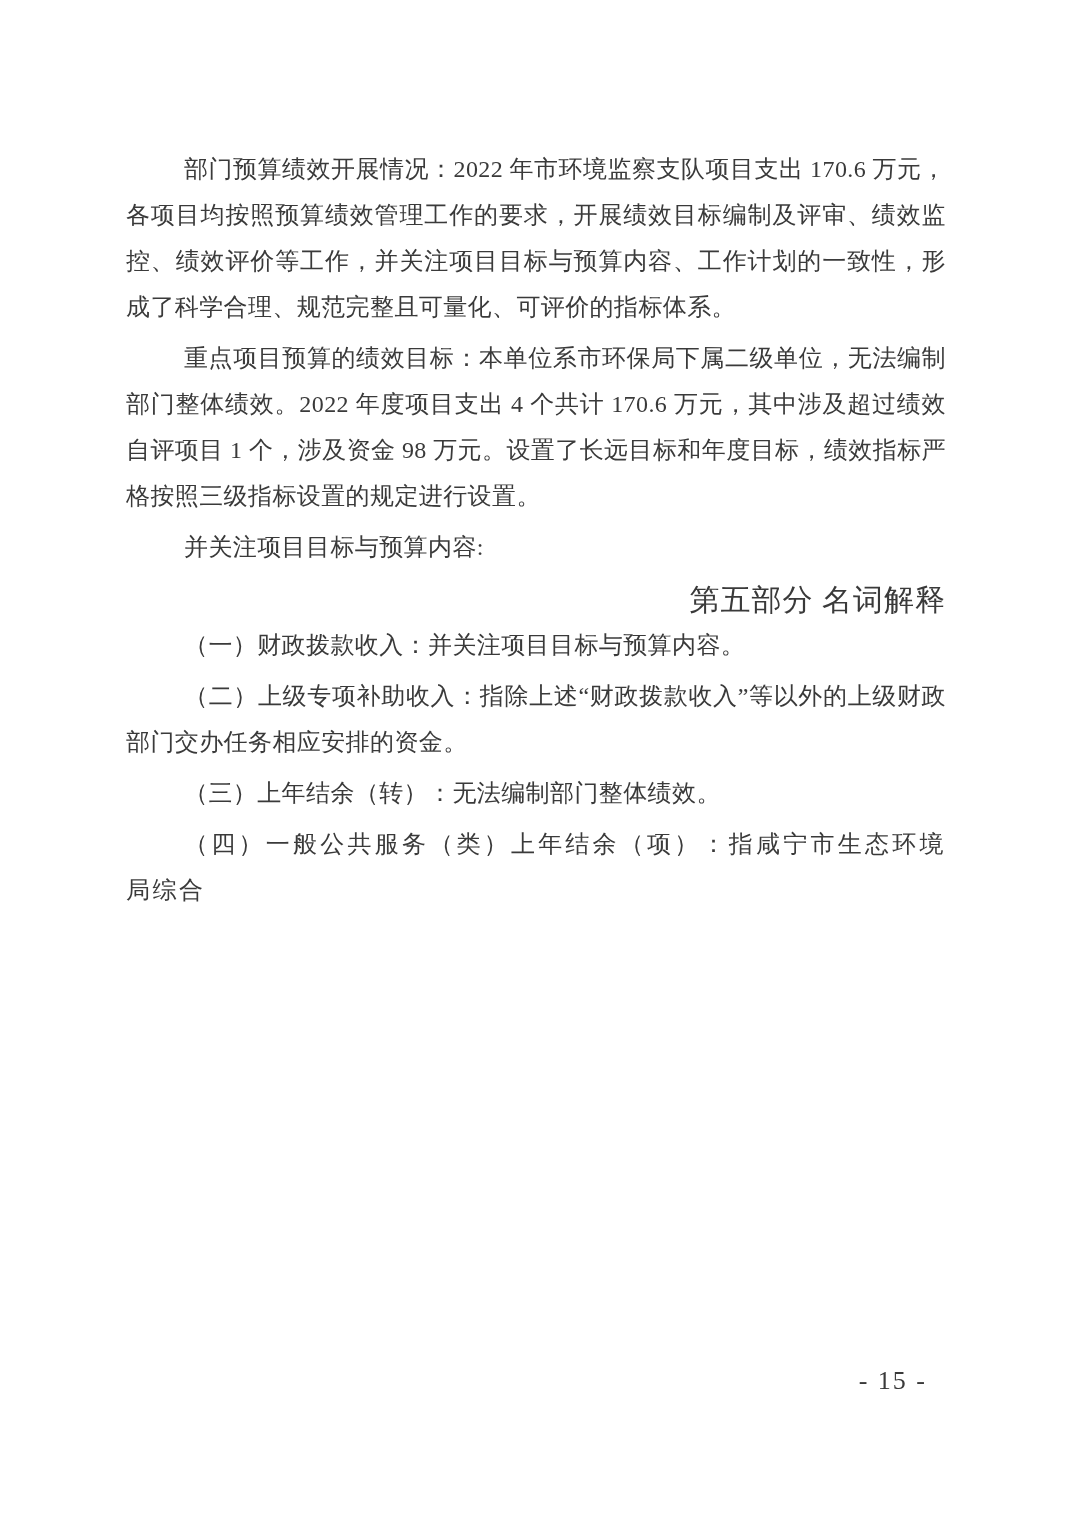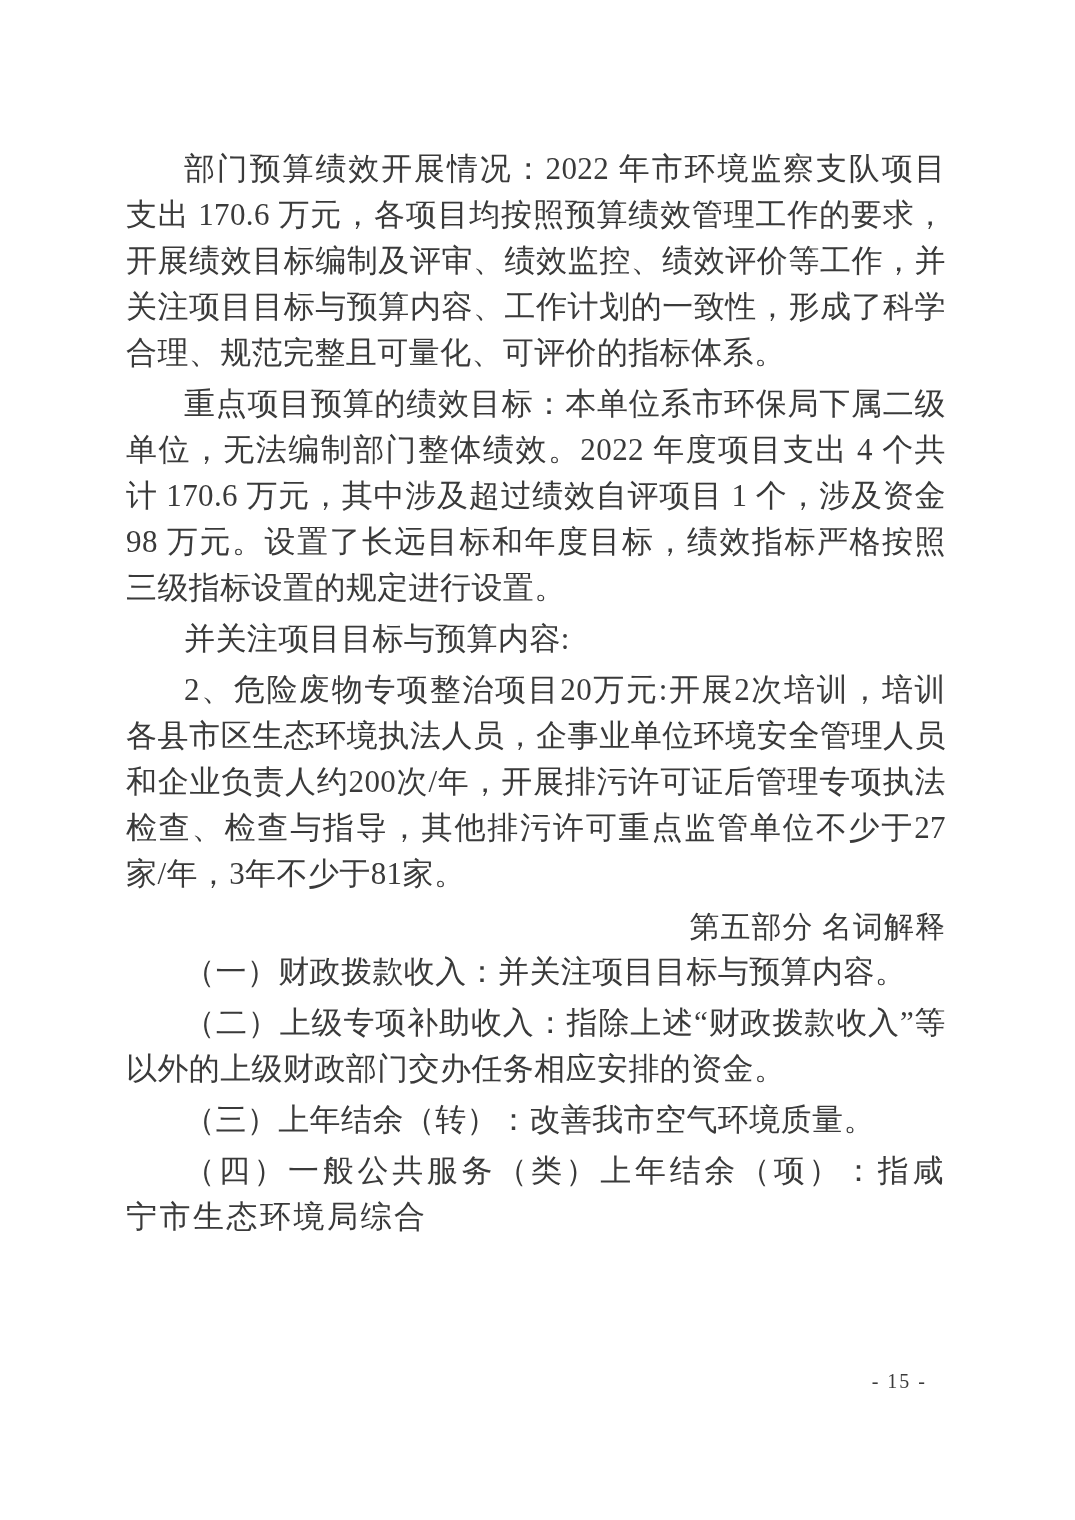--- a/index.html
+++ b/index.html
@@ -22,21 +22,21 @@
     color: #3a3a3a;
   }
   .doc-content {
     position: absolute;
     left: 126px;
     top: 146px;
     width: 820px;
   }
   .para {
     margin: 0 0 5px 0;
-    font-size: 31px;
+    font-size: 24px;
     line-height: 46px;
     text-align: justify;
     text-indent: 58px;
     letter-spacing: 0.4px;
     word-break: break-all;
   }
   .para.spread {
     letter-spacing: 2.5px;
   }
   .section-heading {
@@ -45,35 +45,34 @@
     line-height: 44px;
     font-weight: normal;
     text-align: right;
     text-indent: 0;
     letter-spacing: 1px;
   }
   .page-number {
     position: absolute;
     top: 1368px;
     right: 148px;
-    font-size: 20px;
+    font-size: 26px;
     line-height: 26px;
     color: #3a3a3a;
     letter-spacing: 2px;
   }
 </style>
 </head>
 <body>
 
 <div class="doc-page">
   <div class="doc-content">
     <p class="para">部门预算绩效开展情况：2022 年市环境监察支队项目支出 170.6 万元，各项目均按照预算绩效管理工作的要求，开展绩效目标编制及评审、绩效监控、绩效评价等工作，并关注项目目标与预算内容、工作计划的一致性，形成了科学合理、规范完整且可量化、可评价的指标体系。</p>
     <p class="para">重点项目预算的绩效目标：本单位系市环保局下属二级单位，无法编制部门整体绩效。2022 年度项目支出 4 个共计 170.6 万元，其中涉及超过绩效自评项目 1 个，涉及资金 98 万元。设置了长远目标和年度目标，绩效指标严格按照三级指标设置的规定进行设置。</p>
     <p class="para">并关注项目目标与预算内容:</p>
-    <p class="para">2、危险废物专项整治项目20万元:开展2次培训，培训各县市区生态环境执法人员，企事业单位环境安全管理人员和企业负责人约200次/年，开展排污许可证后管理专项执法检查、检查与指导，其他排污许可重点监管单位不少于27家/年，3年不少于81家。</p>
     <h2 class="section-heading">第五部分 名词解释</h2>
     <p class="para">（一）财政拨款收入：并关注项目目标与预算内容。</p>
     <p class="para">（二）上级专项补助收入：指除上述“财政拨款收入”等以外的上级财政部门交办任务相应安排的资金。</p>
-    <p class="para">（三）上年结余（转）：改善我市空气环境质量。</p>
+    <p class="para">（三）上年结余（转）：无法编制部门整体绩效。</p>
     <p class="para spread">（四）一般公共服务（类）上年结余（项）：指咸宁市生态环境局综合</p>
   </div>
   <div class="page-number">- 15 -</div>
 </div>
 
 </body></html>

